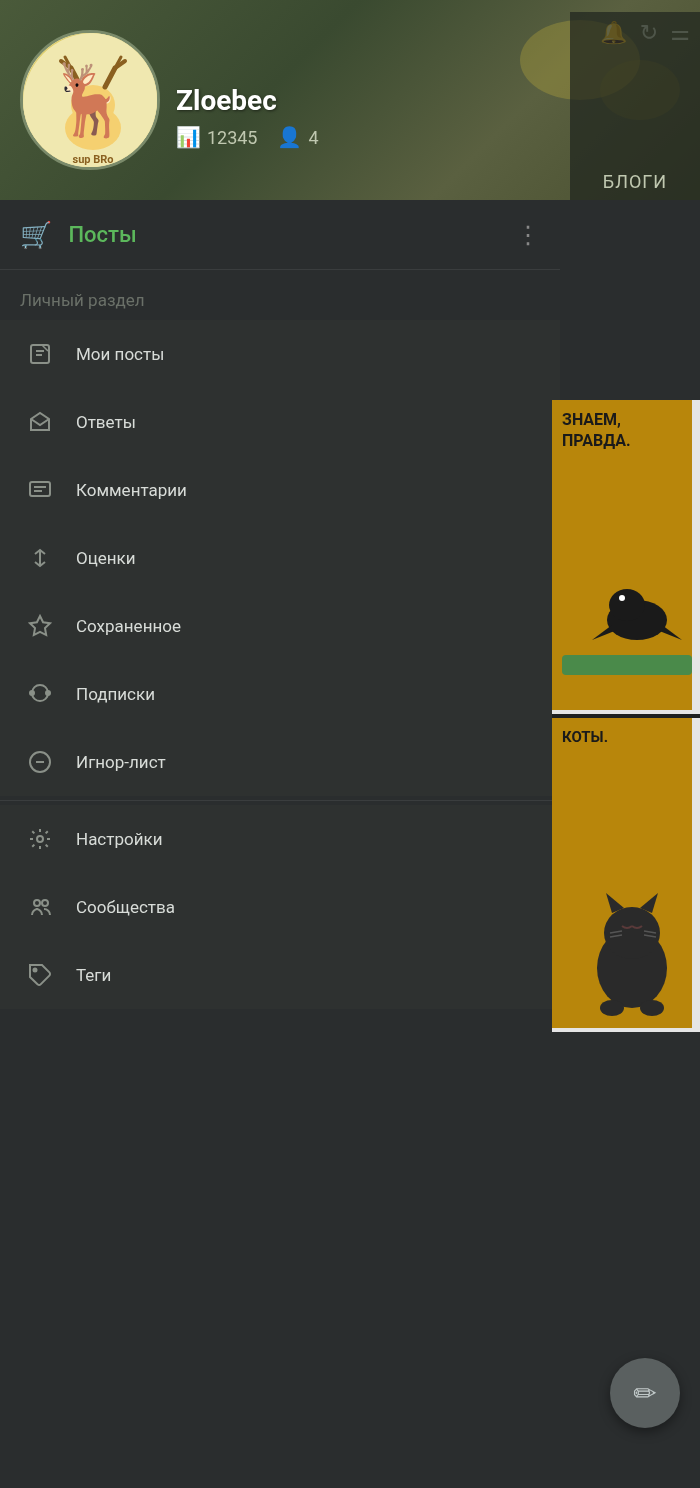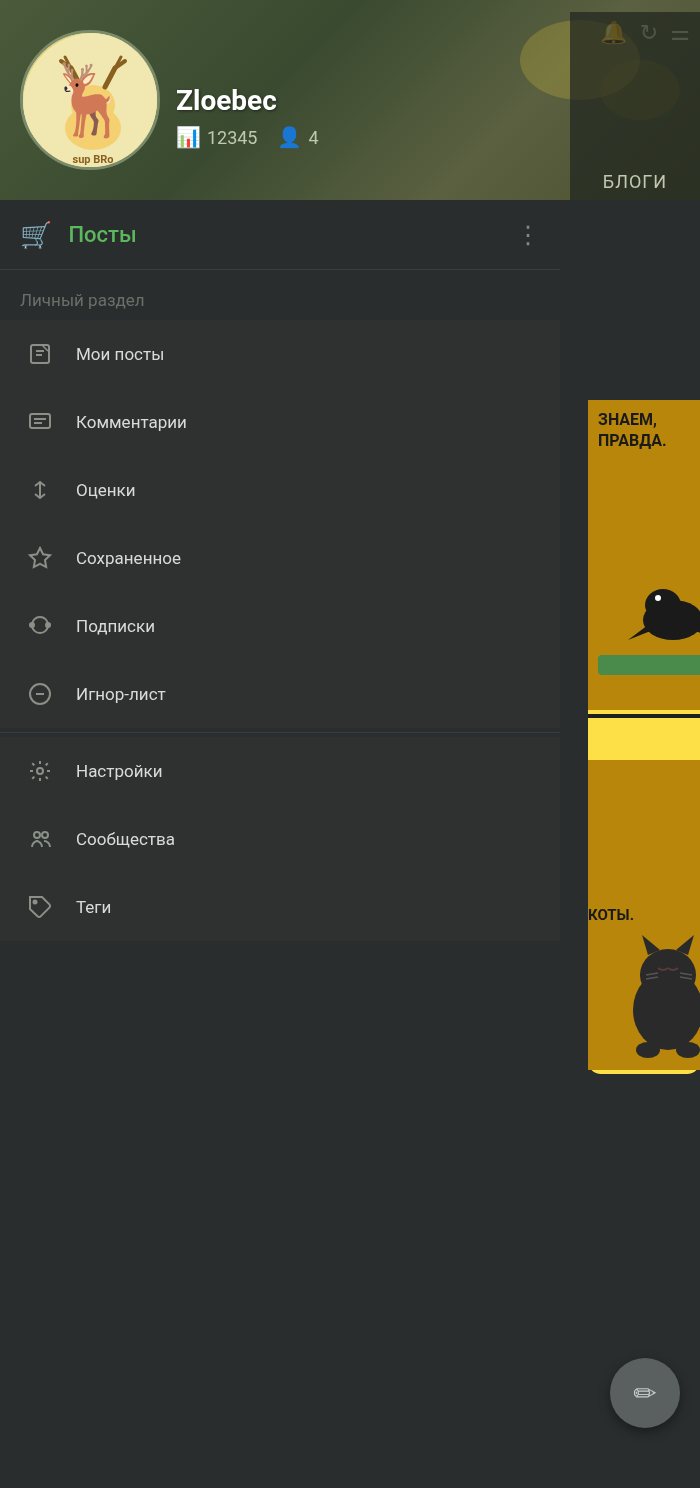--- a/index.html
+++ b/index.html
@@ -216,23 +216,22 @@
     .menu-list-2 {
       width: 560px;
       background: #2e3130;
     }
 
     
     .right-panel {
       position: absolute;
       top: 200px;
       right: 0;
-      width: 112px;
-      background: #fde047;
-      border-radius: 13px;
+      width: 148px;
+      background: #e5e5e5;
     }
 
     .comic-card {
       width: 140px;
       overflow: hidden;
       margin-bottom: 4px;
     }
 
     .comic-card-1 {
       height: 310px;
@@ -249,22 +248,22 @@
       font-weight: bold;
       line-height: 1.3;
     }
 
     .comic-card-2 {
       height: 310px;
       background: #b8860b;
       position: relative;
       display: flex;
       flex-direction: column;
-      justify-content: center;
-      margin-top: 42px;
+      justify-content: flex-start;
+      padding: 10px;
     }
     .comic-text-2 {
       color: #1a1a1a;
       font-size: 15px;
       font-weight: bold;
     }
 
     
     .fab-button {
       position: absolute;
@@ -375,20 +374,29 @@
           <svg width="24" height="24" viewBox="0 0 24 24" fill="none" stroke="#8a9088" stroke-width="2">
             <rect x="3" y="3" width="18" height="18" rx="2"></rect>
             <line x1="8" y1="9" x2="16" y2="9"></line>
             <line x1="8" y1="13" x2="14" y2="13"></line>
             <path d="M14 3 L20 9" stroke-width="1.5"></path>
           </svg>
         </span>
         <span class="menu-text">Мои посты</span>
       </div>
 
+      <div class="menu-item">
+        <span class="menu-icon">
+          <svg width="24" height="24" viewBox="0 0 24 24" fill="none" stroke="#8a9088" stroke-width="2">
+            <path d="M3 9 L12 3 L21 9 L21 20 L3 20 Z" fill="none"></path>
+            <polyline points="3,9 12,15 21,9"></polyline>
+          </svg>
+        </span>
+        <span class="menu-text">Ответы</span>
+      </div>
 
       <div class="menu-item">
         <span class="menu-icon">
           <svg width="24" height="24" viewBox="0 0 24 24" fill="none" stroke="#8a9088" stroke-width="2">
             <rect x="2" y="4" width="20" height="14" rx="2"></rect>
             <line x1="6" y1="9" x2="18" y2="9"></line>
             <line x1="6" y1="13" x2="14" y2="13"></line>
           </svg>
         </span>
         <span class="menu-text">Комментарии</span>

